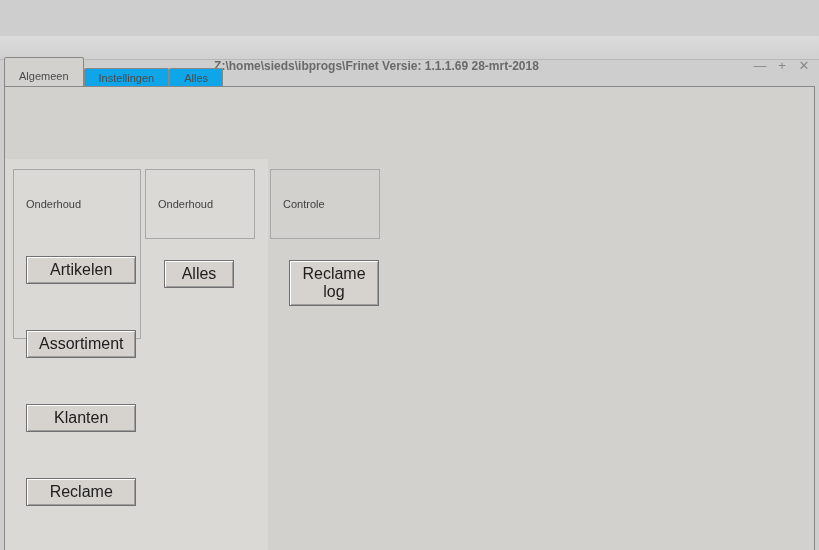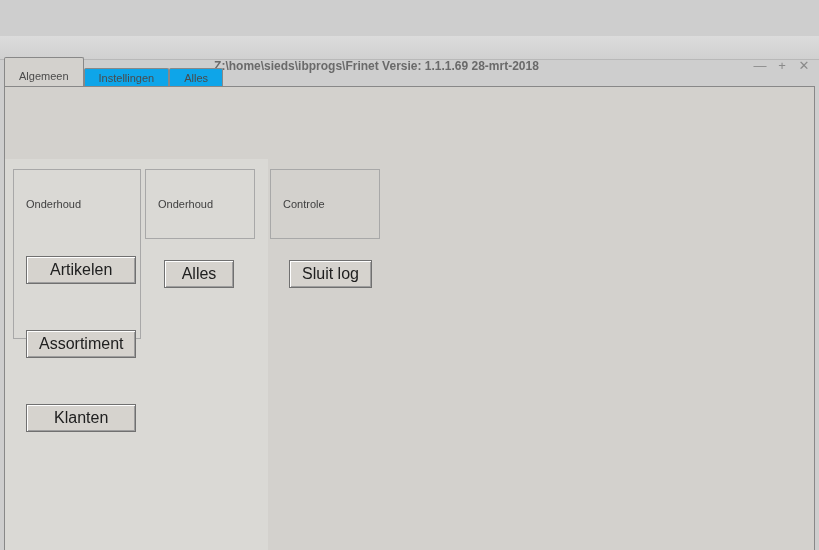--- a/index.html
+++ b/index.html
@@ -168,36 +168,37 @@
 
     <div class="panel-left"></div>
 
     <div id="gb-onderhoud" class="groupbox">
       <div class="legend-patch"></div>
       <div class="legend">Onderhoud</div>
       <div class="vbtns">
         <div class="btn">Artikelen</div>
         <div class="btn">Assortiment</div>
         <div class="btn">Klanten</div>
+        <div class="btn">Reclame</div>
       </div>
     </div>
 
     <div id="gb-exporteren" class="groupbox">
       <div class="legend-patch"></div>
       <div class="legend">Onderhoud</div>
       <div class="cbtn">
         <div class="btn">Alles</div>
       </div>
     </div>
 
     <div id="gb-controle" class="groupbox">
       <div class="legend-patch"></div>
       <div class="legend">Controle</div>
       <div class="cbtn">
-        <div class="btn">Sluit log</div>
+        <div class="btn">Reclame log</div>
       </div>
     </div>
 
     <div class="bottom-bar">
       <div class="btn" style="min-width:84px;">Sluit</div>
     </div>
 
   </div>
 </div>
 

